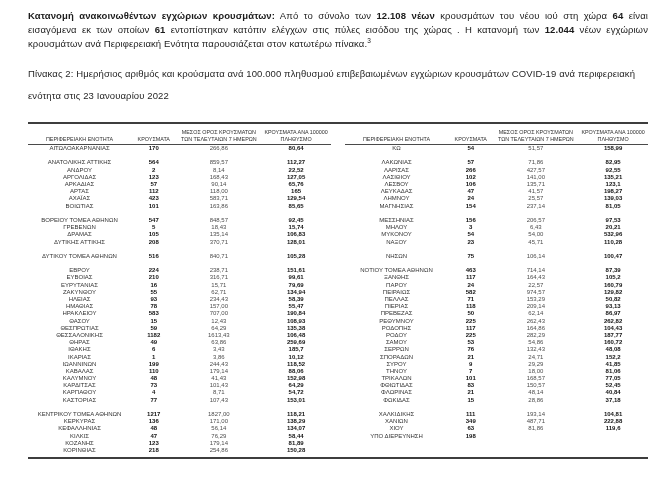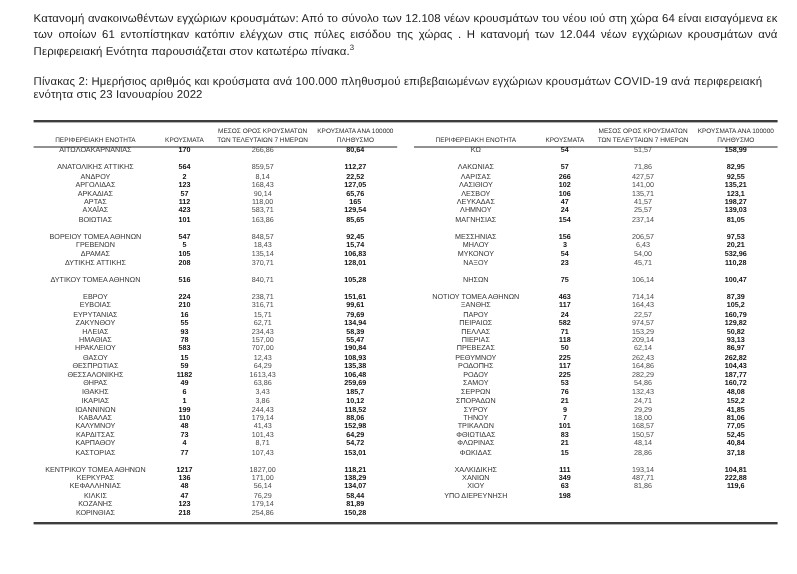--- a/index.html
+++ b/index.html
@@ -1,21 +1,21 @@
 <!DOCTYPE html>
 <html><head>
 <meta charset="utf-8">
 <style>
   html,body{margin:0;padding:0;background:#fff;}
   body{width:664px;height:478px;font-family:"Liberation Sans",sans-serif;color:#1a1a1a;overflow:hidden;}
   .page{padding:9px 16px 0 28px;width:620px;}
   .intro{font-size:9.5px;line-height:14px;text-align:justify;color:#1c1c1c;letter-spacing:.1px;}
-  .intro .b{font-weight:normal;}
+  .intro .b{font-weight:bold;}
   .sup{vertical-align:super;font-size:6.5px;line-height:0;}
-  .caption{margin-top:12px;font-size:9.5px;line-height:11px;color:#262626;text-align:left;letter-spacing:.1px;}
+  .caption{margin-top:12px;font-size:9.5px;line-height:22px;color:#262626;text-align:left;letter-spacing:.1px;}
   .tablewrap{margin-top:15px;border-top:2px solid #3d3d3d;border-bottom:2px solid #3d3d3d;display:flex;gap:14px;padding:2px 0 3px 0;align-items:flex-start;}
   .half{flex:1;min-width:0;}
   .thead{display:grid;grid-template-columns:34% 15% 28% 23%;border-bottom:1px solid #4a4a4a;align-items:end;padding:3px 0 2px 0;min-height:13px;}
   .th{font-size:5.4px;line-height:6.3px;text-align:center;color:#2e2e2e;font-weight:400;}
   .tr{display:grid;grid-template-columns:34% 15% 28% 23%;height:7.2px;align-items:center;}
   .td{font-size:6px;line-height:7px;text-align:center;white-space:nowrap;}
   .td.name{color:#333;}
   .td.cases{font-weight:700;color:#121212;}
   .td.avg{color:#4d4d4d;}
   .td.p100{font-weight:700;color:#121212;}

